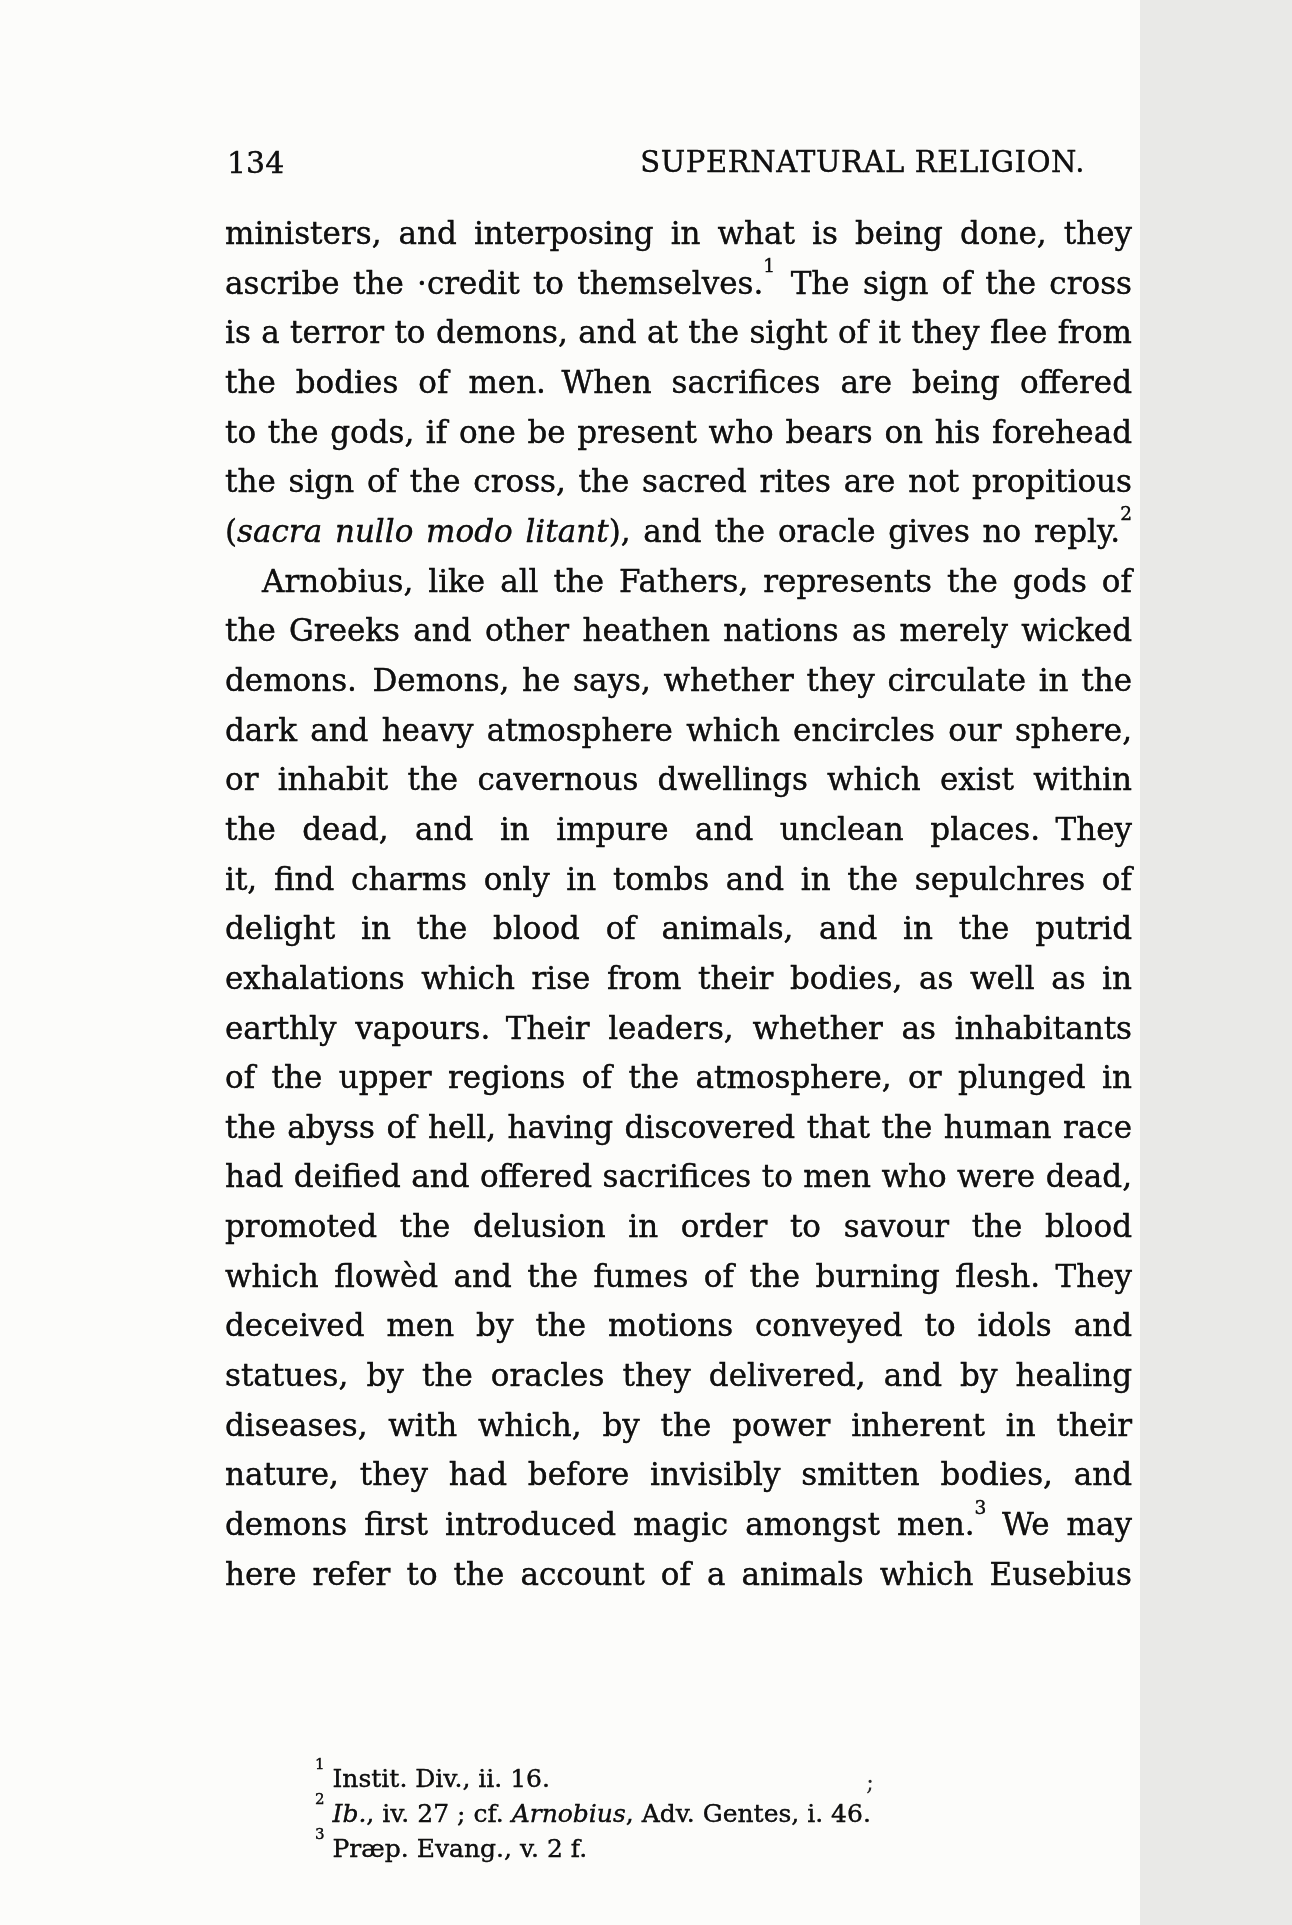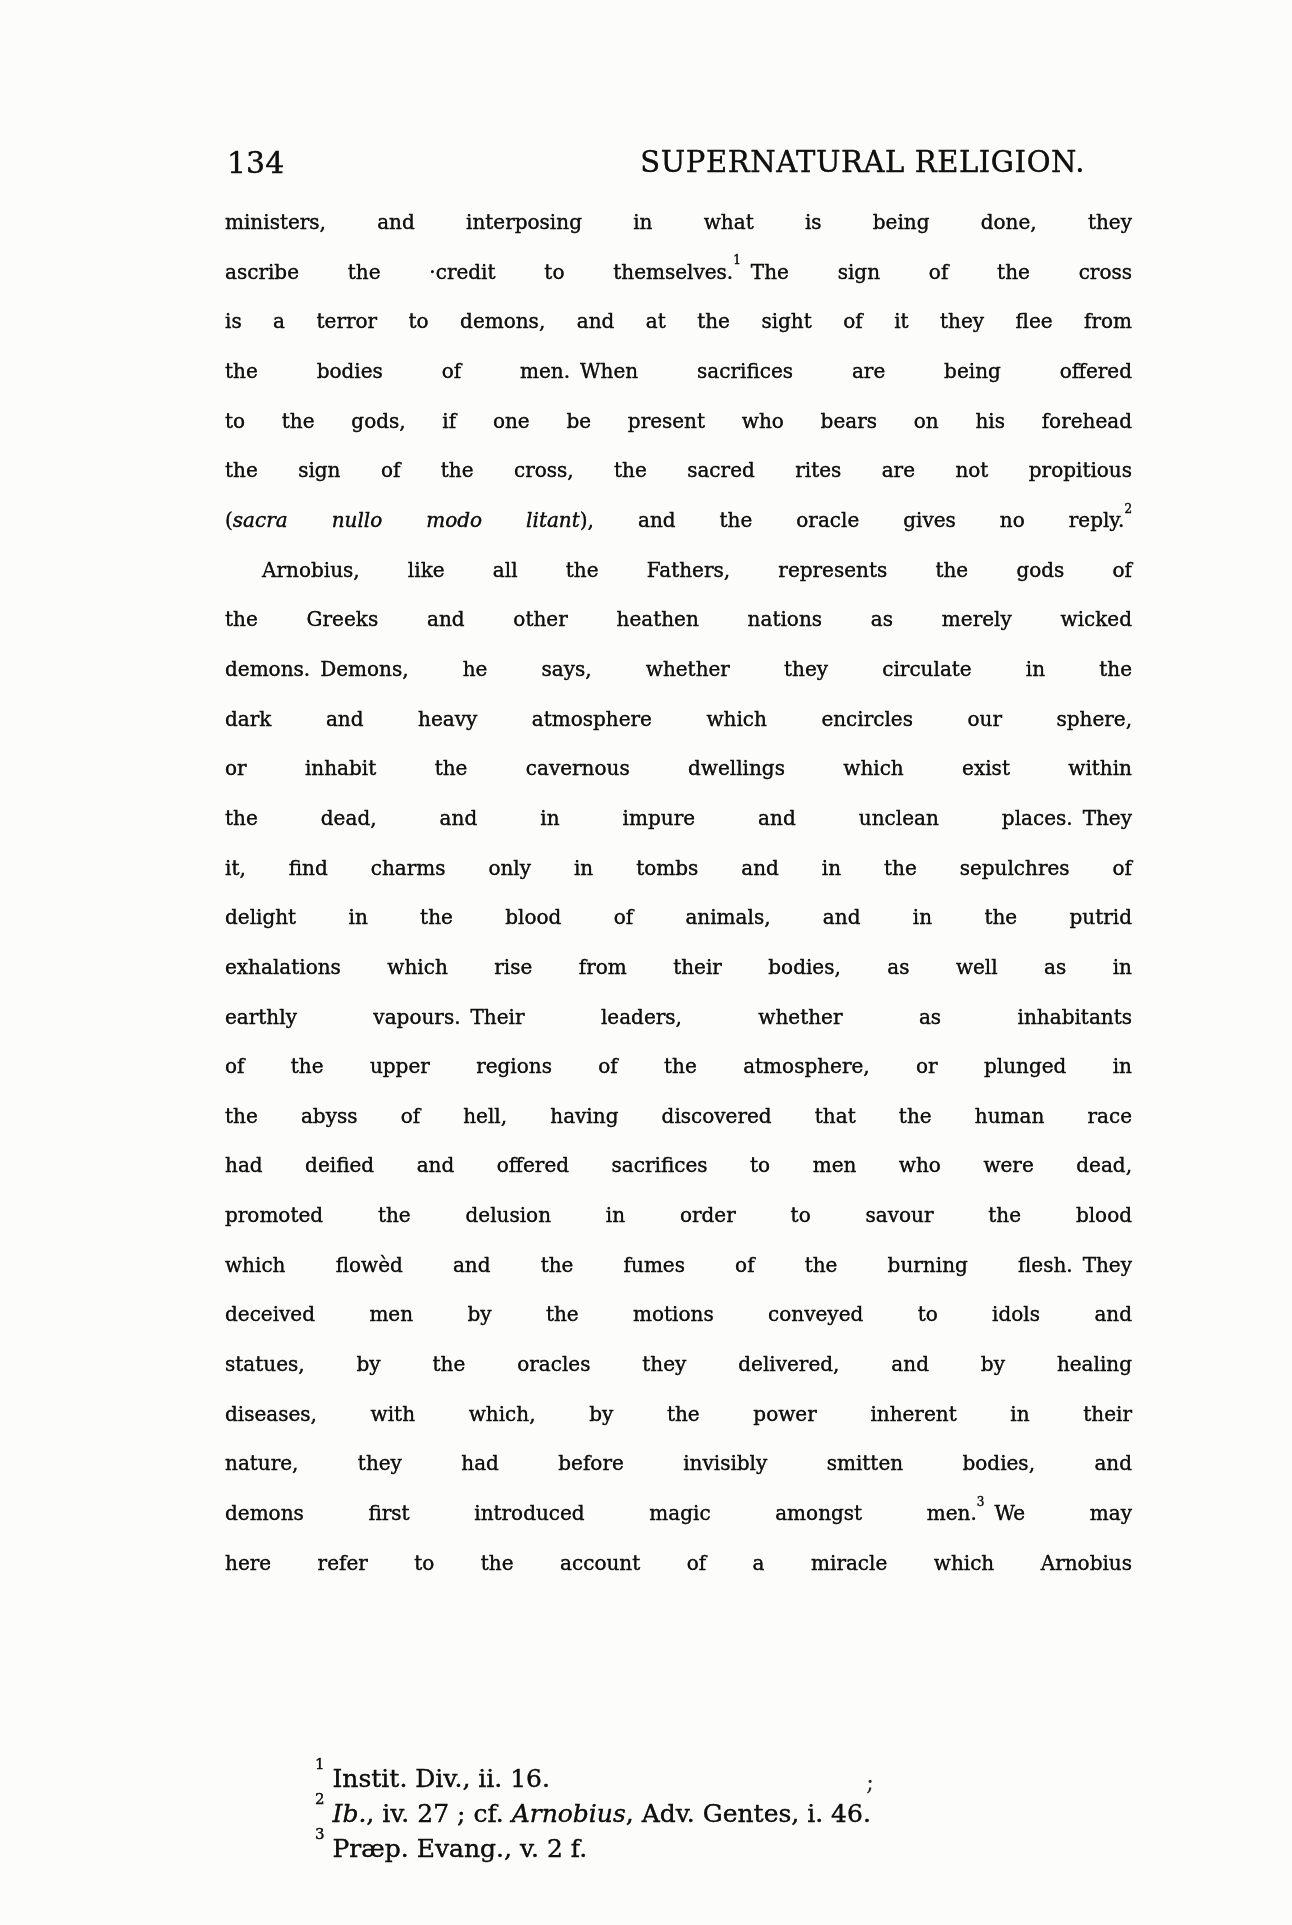--- a/index.html
+++ b/index.html
@@ -3,41 +3,41 @@
 <meta charset="utf-8">
 <style>
   html,body{margin:0;padding:0;}
   body{
     width:1292px;height:1925px;
     background:#e9e9e7;
     font-family:"DejaVu Serif","Liberation Serif",serif;
   }
   .page{
     position:relative;
-    width:1292px;height:1925px;
+    width:1140px;height:1925px;
     background:#fcfcfa;
     color:#101010;
     overflow:hidden;
   }
   .ink{
     -webkit-text-stroke:0.3px #101010;
     text-shadow:0 0 0.4px rgba(16,16,16,0.55);
   }
   .pagenum{
     position:absolute;left:227px;top:148px;
     font-size:30px;line-height:30px;
   }
   .running-title{
     position:absolute;left:225px;top:147px;width:860px;
     text-align:right;
     font-size:29px;line-height:31px;letter-spacing:0.6px;
   }
   .body-text{
-    position:absolute;left:225px;top:198px;width:907px;
-    font-size:20px;line-height:49.66px;
+    position:absolute;left:225px;top:209px;width:907px;
+    font-size:31px;line-height:49.66px;
   }
   .bline{
     text-align:justify;
     text-align-last:justify;
     -moz-text-align-last:justify;
   }
   .bline.indent{text-indent:37px;}
   sup{
     font-size:60%;
     line-height:0;
@@ -82,21 +82,21 @@
       <div class="bline"><span>of the upper regions of the atmosphere, or plunged in</span></div>
       <div class="bline"><span>the abyss of hell, having discovered that the human race</span></div>
       <div class="bline"><span>had deified and offered sacrifices to men who were dead,</span></div>
       <div class="bline"><span>promoted the delusion in order to savour the blood</span></div>
       <div class="bline"><span>which flowèd and the fumes of the burning flesh. They</span></div>
       <div class="bline"><span>deceived men by the motions conveyed to idols and</span></div>
       <div class="bline"><span>statues, by the oracles they delivered, and by healing</span></div>
       <div class="bline"><span>diseases, with which, by the power inherent in their</span></div>
       <div class="bline"><span>nature, they had before invisibly smitten bodies, and</span></div>
       <div class="bline"><span>demons first introduced magic amongst men.</span><sup>3</sup><span> We may</span></div>
-      <div class="bline"><span>here refer to the account of a miracle which Arnobius</span></div>
+      <div class="bline"><span>here refer to the account of a animals which Eusebius</span></div>
     </div>
   <div class="footnotes ink" id="footnotes">
       <div class="fline"><sup>1</sup><span> Instit. Div., ii. 16.</span></div>
       <div class="fline"><sup>2</sup><span> </span><i>Ib.</i><span>, iv. 27 ; cf. </span><i>Arnobius</i><span>, Adv. Gentes, i. 46.</span></div>
       <div class="fline"><sup>3</sup><span> Præp. Evang., v. 2 f.</span></div>
     </div>
   <div class="stray-mark">;</div>
 </div>
 
 </body></html>

